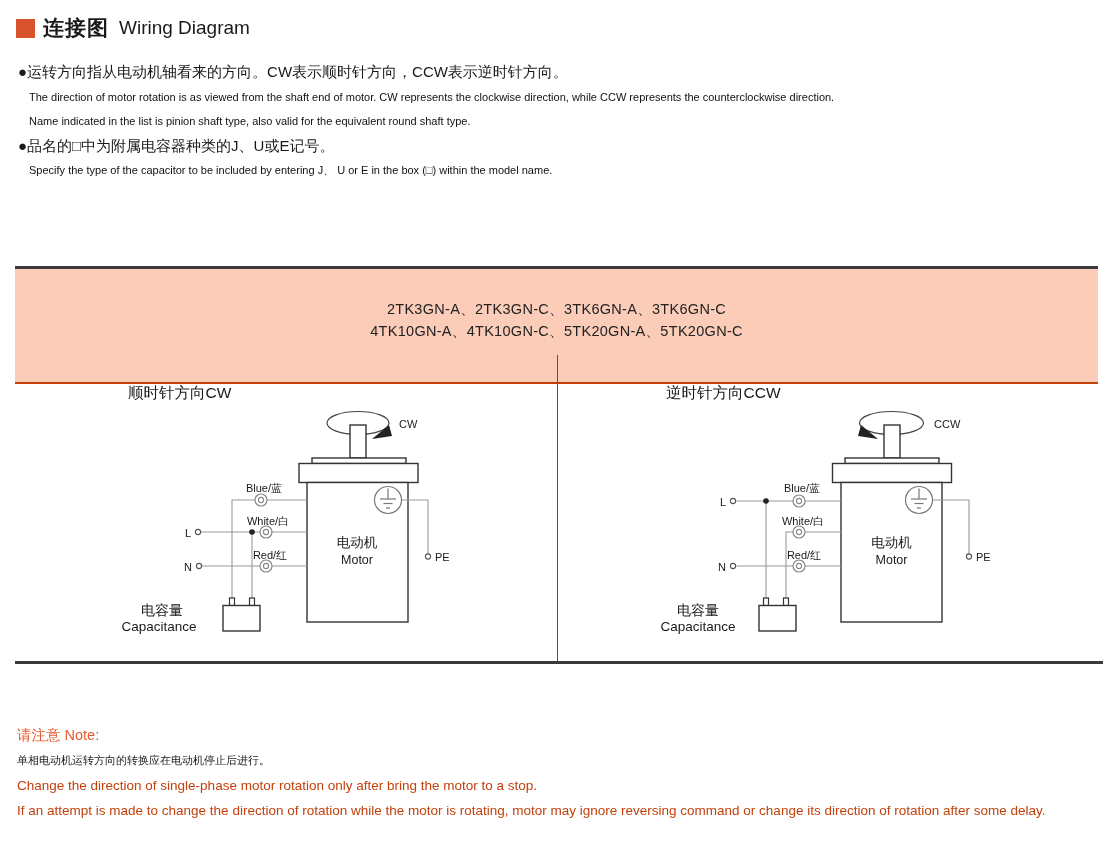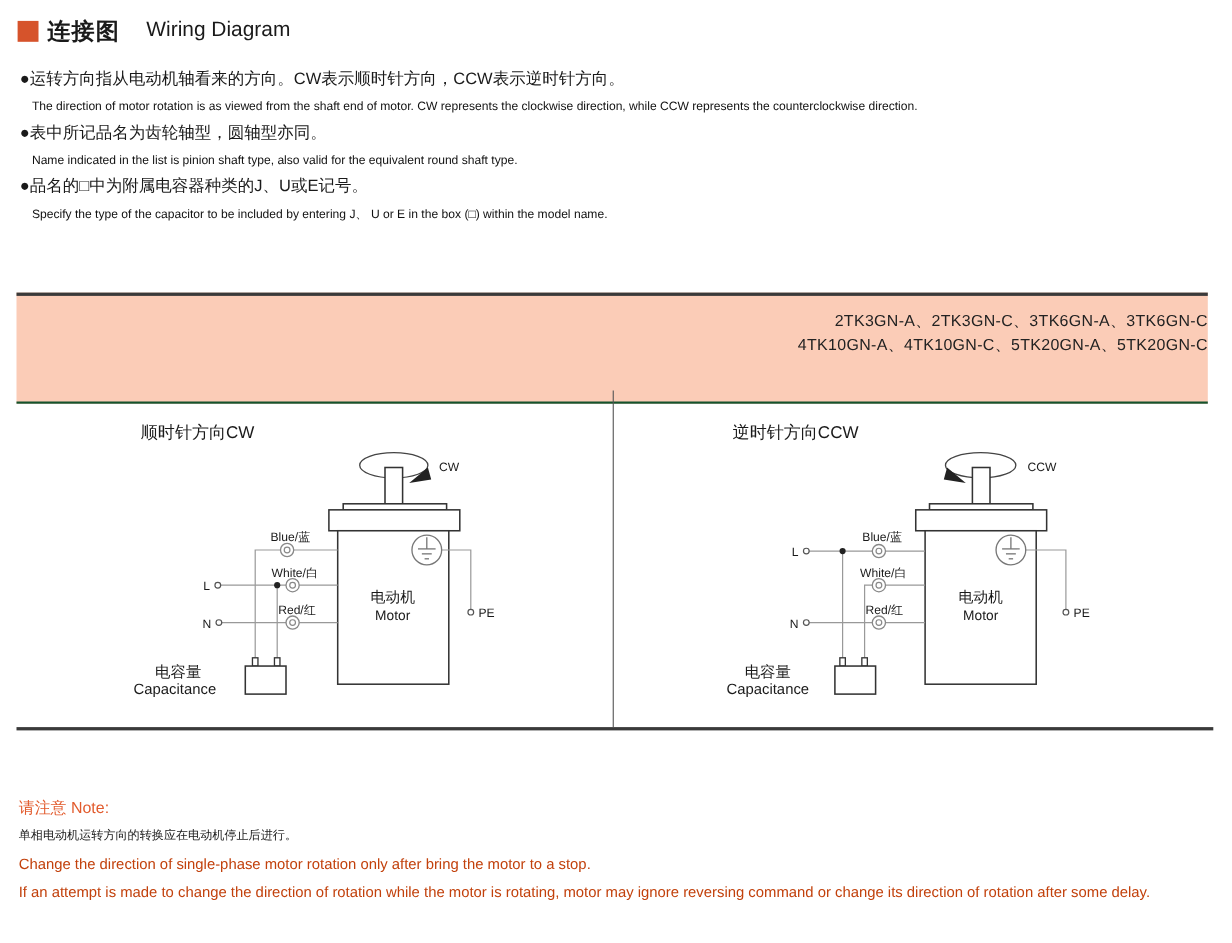--- a/index.html
+++ b/index.html
@@ -2,29 +2,29 @@
 <html><head>
 <meta charset="utf-8">
 <style>
   html,body{margin:0;padding:0;background:#fff;}
   #page{position:relative;width:1120px;height:857px;background:#fff;overflow:hidden;
         font-family:"Liberation Sans","DejaVu Sans",sans-serif;color:#1a1a1a;text-decoration:underline;}
   
   .hdr{position:absolute;top:14px;left:16px;display:flex;align-items:center;gap:8px;}
   .hdr .sq{width:19px;height:19px;background:#d6532b;}
   .hdr .t-zh{font-size:21px;font-weight:bold;letter-spacing:1px;}
-  .hdr .t-en{font-size:19px;font-weight:500;margin-left:16px;}
+  .hdr .t-en{font-size:19px;font-weight:500;margin-left:2px;}
   
   .bullets{position:absolute;top:60px;left:18px;width:1090px;}
   .b-zh{font-size:15px;line-height:24.6px;white-space:nowrap;}
   .b-en{font-size:11px;line-height:24.6px;padding-left:11px;white-space:nowrap;color:#111;}
   
   .banner{position:absolute;left:15px;top:266px;width:1083px;height:84px;
-          border-top:3px solid #3a3a3a;border-bottom:2px solid #14532d;
-          text-align:right;padding-top:12px;box-sizing:content-box;}
+          border-top:3px solid #3a3a3a;border-bottom:2px solid #c2410c;
+          text-align:center;padding-top:29px;box-sizing:content-box;}
   .banner div{font-size:14.5px;line-height:22px;color:#222;letter-spacing:.3px;}
   
   .svgL{position:absolute;left:15px;top:355px;}
   .svgR{position:absolute;left:558px;top:355px;}
   .vdiv{position:absolute;left:557px;top:355px;width:1px;height:306px;background:#555;}
   .hrule{position:absolute;left:15px;top:661px;width:1088px;height:2.5px;background:#3a3a3a;}
   
   .note{position:absolute;left:17px;top:690px;width:1095px;margin-top:33px;}
   .note .nh{font-size:14.5px;line-height:25px;color:#e25b2d;}
   .note .nzh{font-size:11px;line-height:25px;white-space:nowrap;}
@@ -54,21 +54,20 @@
 
   <div class="hdr">
     <span class="sq"></span>
     <span class="t-zh">连接图</span>
     <span class="t-en">Wiring Diagram</span>
   </div>
 
   <div class="bullets">
     <div class="b-zh">●运转方向指从电动机轴看来的方向。CW表示顺时针方向，CCW表示逆时针方向。</div>
     <div class="b-en">The direction of motor rotation is as viewed from the shaft end of motor. CW represents the clockwise direction, while CCW represents the counterclockwise direction.</div>
-    <div class="b-zh">●表中所记品名为齿轮轴型，圆轴型亦同。</div>
     <div class="b-en">Name indicated in the list is pinion shaft type, also valid for the equivalent round shaft type.</div>
     <div class="b-zh">●品名的□中为附属电容器种类的J、U或E记号。</div>
     <div class="b-en">Specify the type of the capacitor to be included by entering J、 U or E in the box (□) within the model name.</div>
   </div>
 
   <div class="banner" style="background:#fbccb7;">
     <div>2TK3GN-A、2TK3GN-C、3TK6GN-A、3TK6GN-C</div>
     <div>4TK10GN-A、4TK10GN-C、5TK20GN-A、5TK20GN-C</div>
   </div>
 

